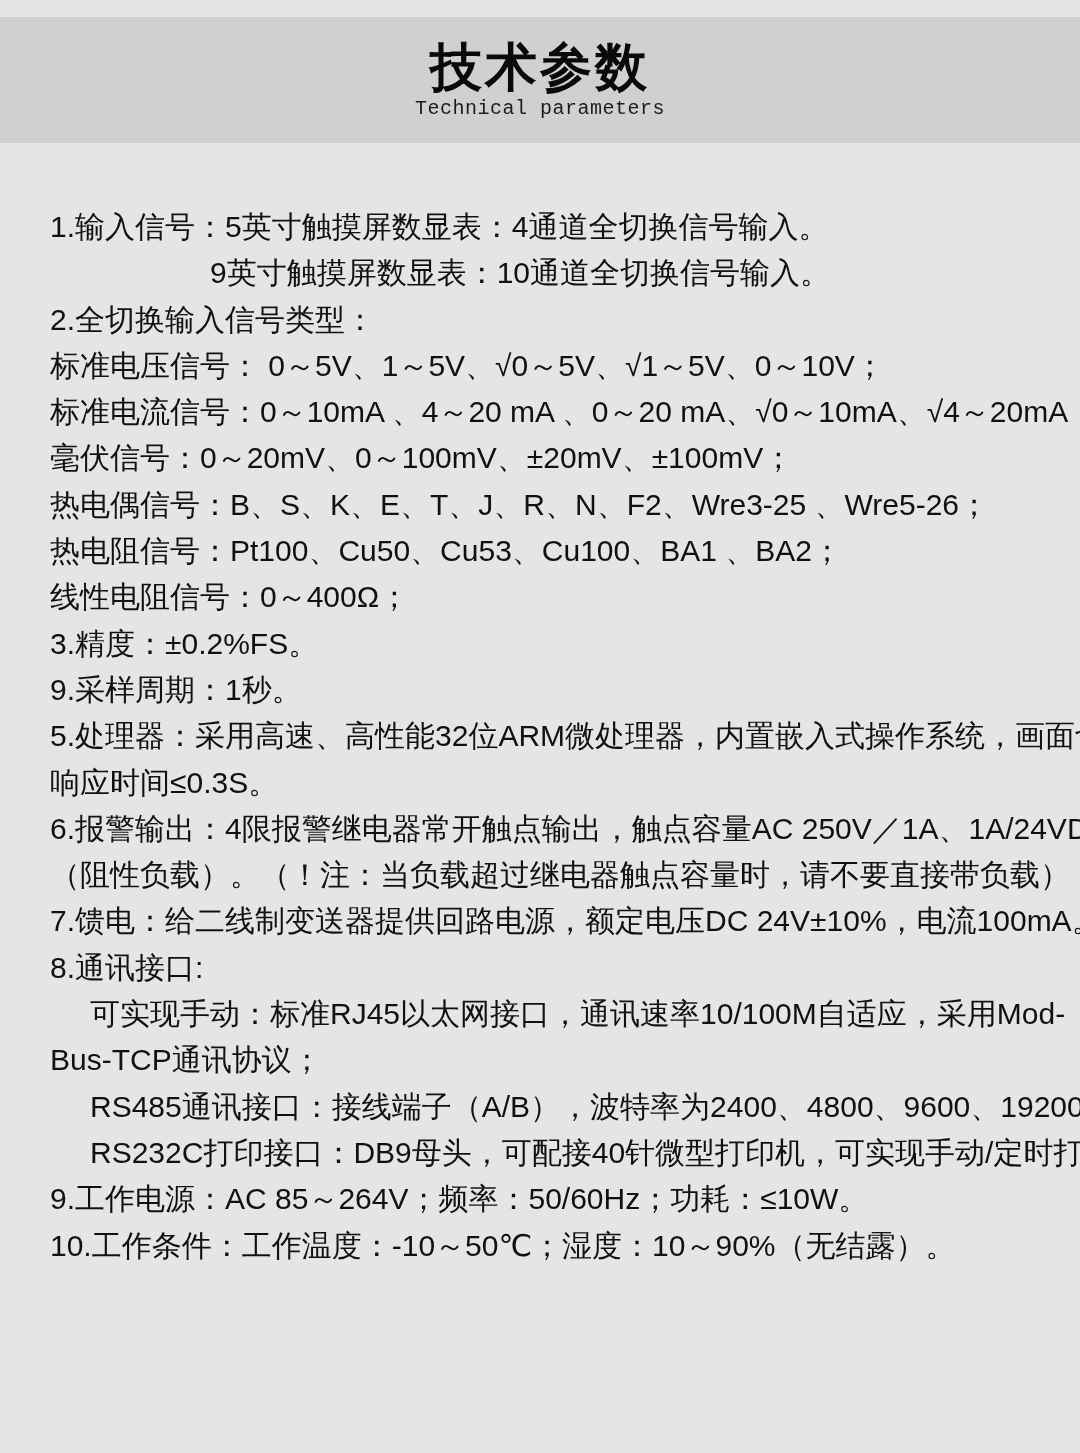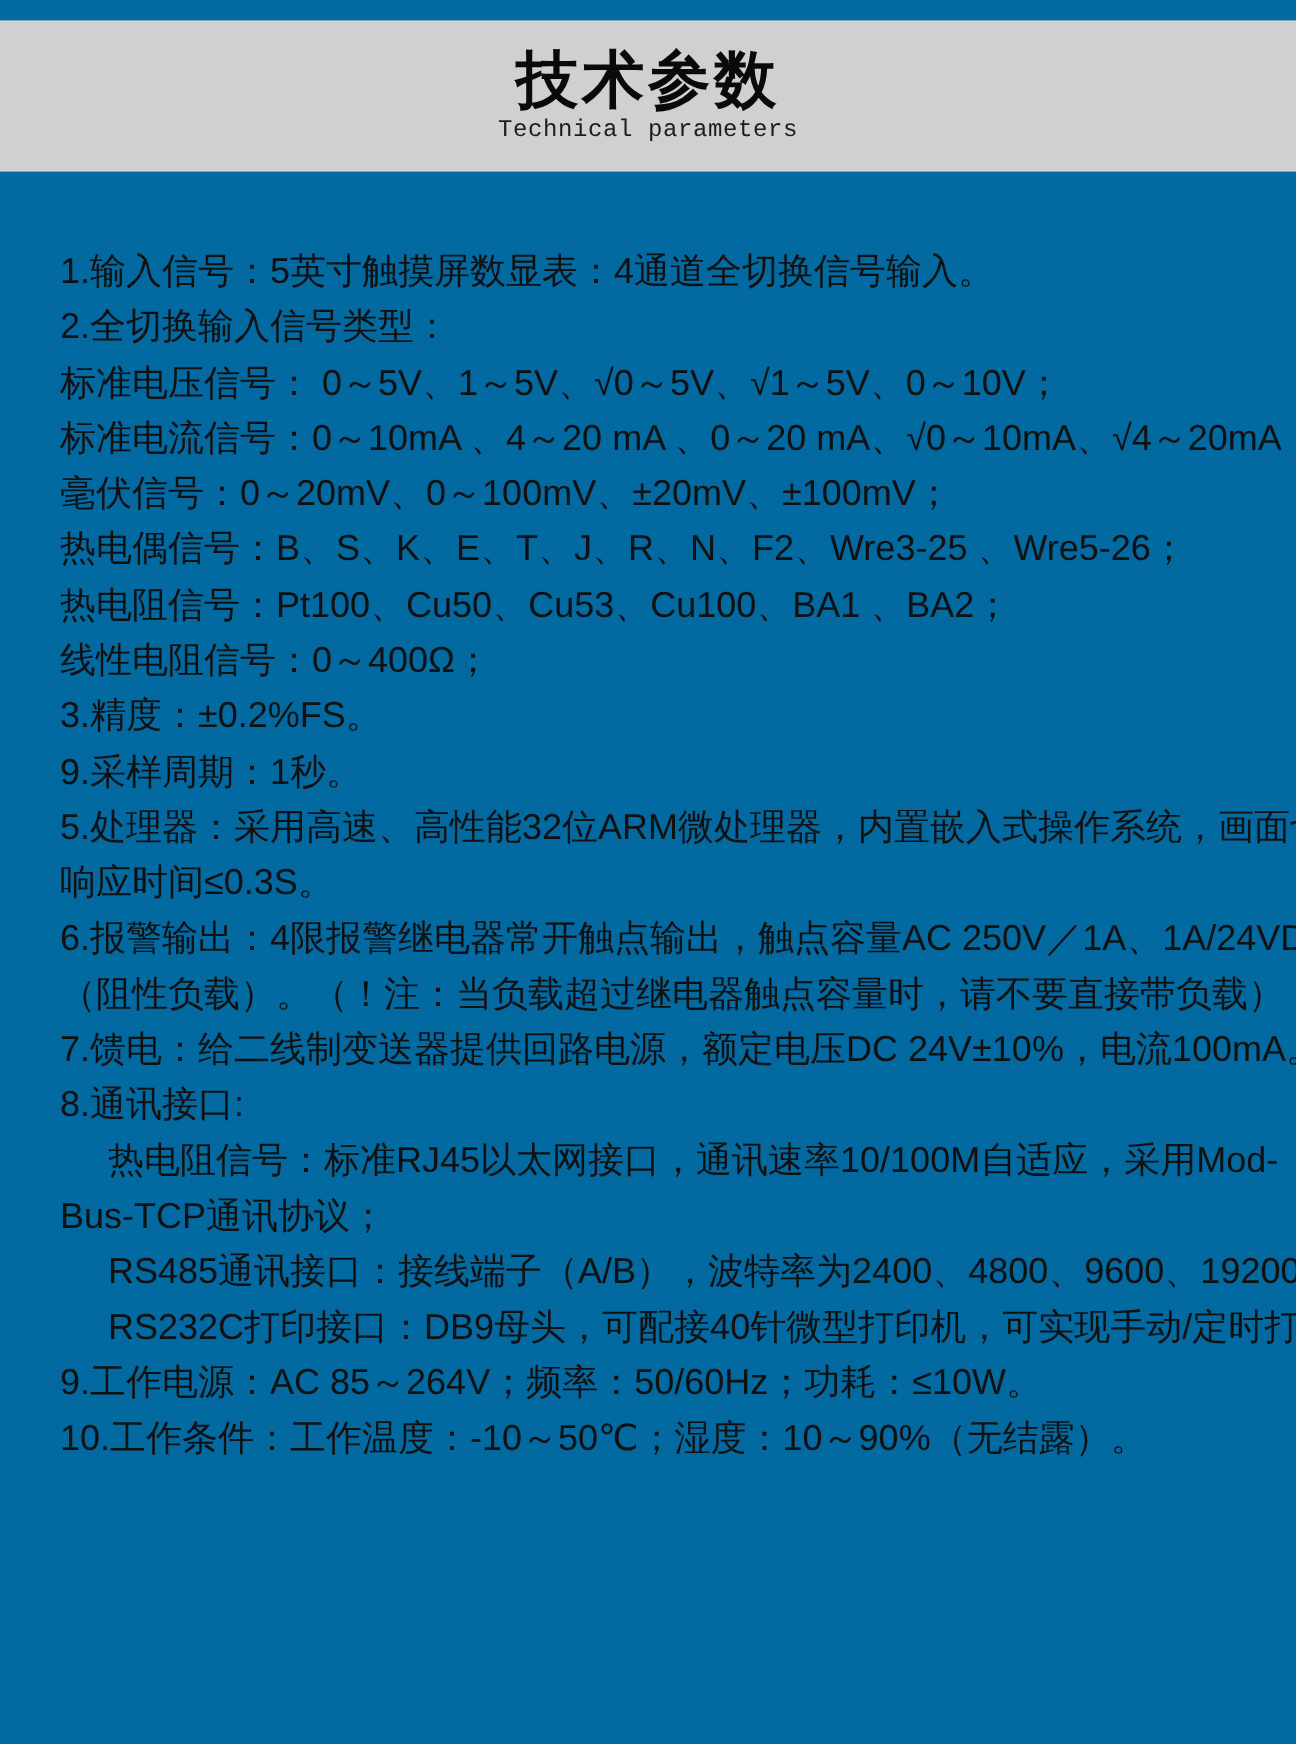--- a/index.html
+++ b/index.html
@@ -5,21 +5,21 @@
   html, body {
     margin: 0;
     padding: 0;
     background: #ffffff;
     font-family: "Liberation Sans", "DejaVu Sans", sans-serif;
   }
   .page {
     position: relative;
     width: 1080px;
     height: 1453px;
-    background: #0369a1;
+    background: #e5e5e5;
     overflow: hidden;
   }
   .banner {
     position: absolute;
     top: 17px;
     left: 0;
     width: 1080px;
     height: 126px;
     background: #d0d0d0;
     display: flex;
@@ -64,36 +64,37 @@
 
 <div class="page">
 
   <div class="banner">
     <div class="title">技术参数</div>
     <div class="subtitle">Technical parameters</div>
   </div>
 
   <div class="spec-list">
       <div class="spec-line">1.输入信号：5英寸触摸屏数显表：4通道全切换信号输入。</div>
+      <div class="spec-line deep">9英寸触摸屏数显表：10通道全切换信号输入。</div>
       <div class="spec-line">2.全切换输入信号类型：</div>
       <div class="spec-line">标准电压信号： 0～5V、1～5V、√0～5V、√1～5V、0～10V；</div>
       <div class="spec-line">标准电流信号：0～10mA 、4～20 mA 、0～20 mA、√0～10mA、√4～20mA；</div>
       <div class="spec-line">毫伏信号：0～20mV、0～100mV、±20mV、±100mV；</div>
       <div class="spec-line">热电偶信号：B、S、K、E、T、J、R、N、F2、Wre3-25 、Wre5-26；</div>
       <div class="spec-line">热电阻信号：Pt100、Cu50、Cu53、Cu100、BA1 、BA2；</div>
       <div class="spec-line">线性电阻信号：0～400Ω；</div>
       <div class="spec-line">3.精度：±0.2%FS。</div>
       <div class="spec-line">9.采样周期：1秒。</div>
       <div class="spec-line">5.处理器：采用高速、高性能32位ARM微处理器，内置嵌入式操作系统，画面切换</div>
       <div class="spec-line">响应时间≤0.3S。</div>
       <div class="spec-line">6.报警输出：4限报警继电器常开触点输出，触点容量AC 250V／1A、1A/24VDC</div>
       <div class="spec-line">（阻性负载）。（！注：当负载超过继电器触点容量时，请不要直接带负载）</div>
       <div class="spec-line">7.馈电：给二线制变送器提供回路电源，额定电压DC 24V±10%，电流100mA。</div>
       <div class="spec-line">8.通讯接口:</div>
-      <div class="spec-line para">热电阻信号：标准RJ45以太网接口，通讯速率10/100M自适应，采用Mod-</div>
+      <div class="spec-line para">可实现手动：标准RJ45以太网接口，通讯速率10/100M自适应，采用Mod-</div>
       <div class="spec-line">Bus-TCP通讯协议；</div>
       <div class="spec-line para">RS485通讯接口：接线端子（A/B），波特率为2400、4800、9600、19200可</div>
       <div class="spec-line para">RS232C打印接口：DB9母头，可配接40针微型打印机，可实现手动/定时打印</div>
       <div class="spec-line">9.工作电源：AC 85～264V；频率：50/60Hz；功耗：≤10W。</div>
       <div class="spec-line">10.工作条件：工作温度：-10～50℃；湿度：10～90%（无结露）。</div>
     </div>
 
 </div>
 
 </body></html>

